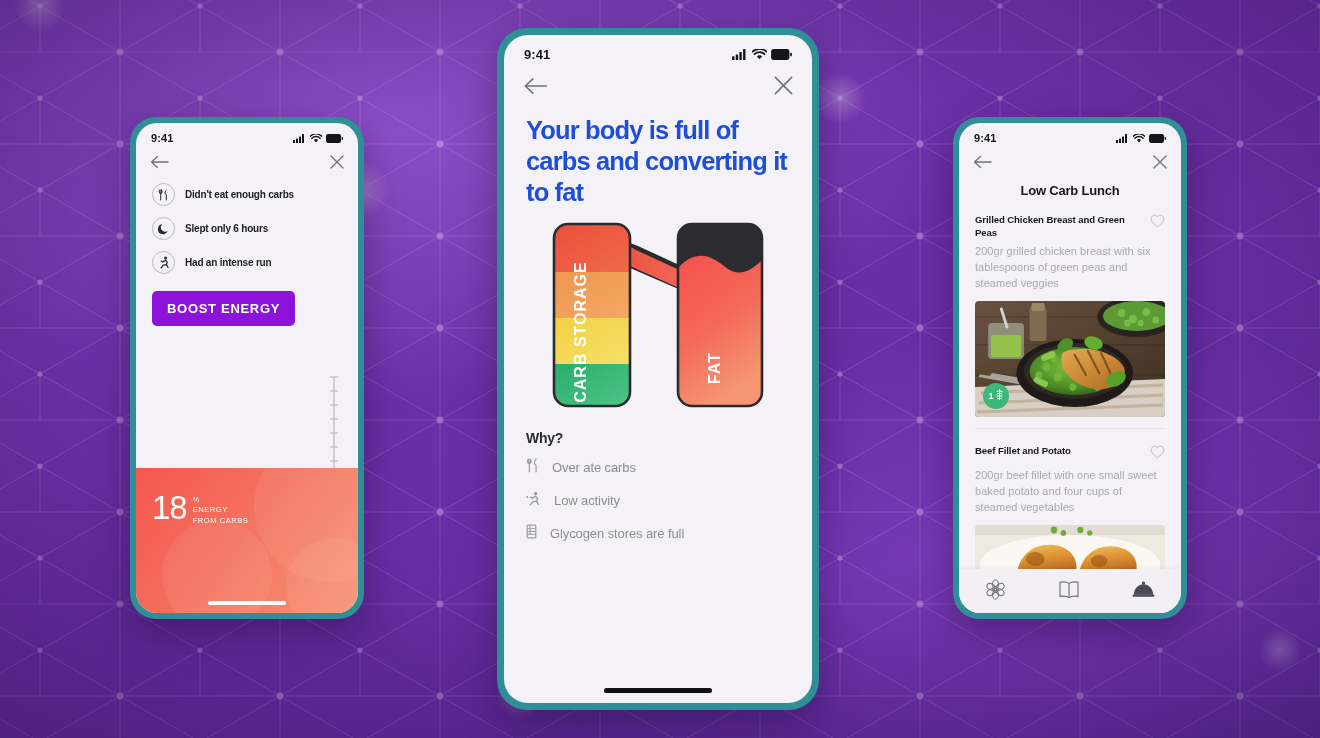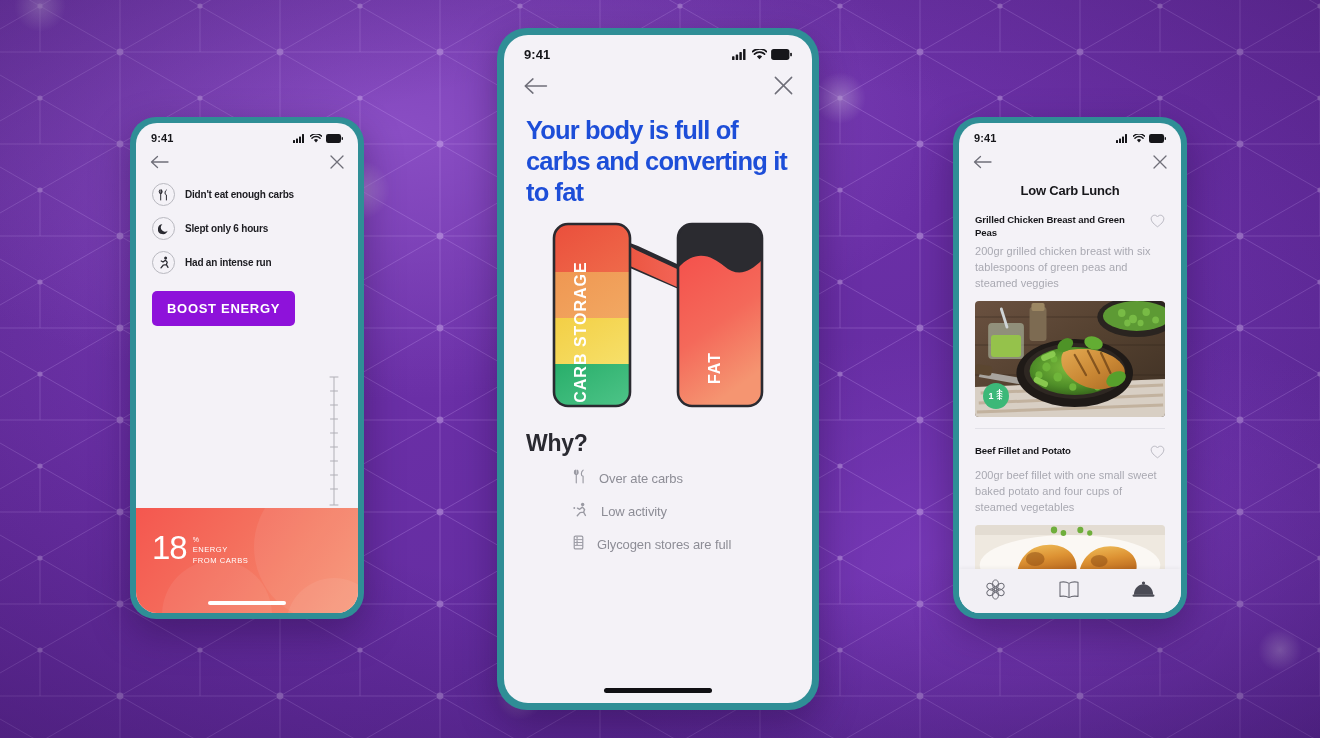--- a/index.html
+++ b/index.html
@@ -73,21 +73,21 @@
   }
   .l-item-label { font-size: 10px; font-weight: bold; color: #1c1c21; letter-spacing: -.2px; }
   .l-cta {
     margin: 6px 0 0 16px; display: inline-block;
     background: #8e12da; color: #fff;
     font-size: 13px; font-weight: bold; letter-spacing: .7px;
     padding: 10px 15px; border: none; border-radius: 5px;
   }
 
   .l-card {
-    position: absolute; left: 0; right: 0; bottom: 0; height: 105px;
+    position: absolute; left: 0; right: 0; bottom: 0; height: 145px;
     background: linear-gradient(125deg, #f4574f 0%, #f46f5d 42%, #f79474 100%);
     overflow: hidden;
   }
   .l-card .blob { position: absolute; border-radius: 50%; background: rgba(255,255,255,.07); }
   .l-stat { position: absolute; left: 16px; top: 26px; display: flex; align-items: flex-start; gap: 6px; }
   .l-num { font-size: 33px; font-weight: 300; color: #fff; line-height: .85; letter-spacing: -1px; }
   .l-unit { padding-top: 2px; }
   .l-pct { font-size: 7px; color: #fff; line-height: 1.1; letter-spacing: .3px; }
   .l-sub { font-size: 7.6px; color: #fff; line-height: 1.35; letter-spacing: .5px; margin-top: 1px; }
   .l-ruler { position: absolute; right: 18px; top: 252px; }
@@ -97,24 +97,24 @@
   }
   .p-center .home-bar { background: #101014; width: 108px; height: 5px; bottom: 10px; }
 
   
   .c-title {
     font-size: 25.5px; font-weight: bold; color: #1d4ed8;
     padding: 16px 22px 0 22px; line-height: 1.22; letter-spacing: -.85px;
   }
   .c-illus { display: flex; justify-content: center; padding: 14px 0 4px 0; }
   .c-why {
-    font-size: 23px; font-weight: bold; color: #2a2a31;
+    font-size: 14px; font-weight: bold; color: #2a2a31;
     padding: 18px 22px 0 22px; letter-spacing: -.3px;
   }
-  .c-list { padding: 12px 22px 0 22px; margin-left: 47px; }
+  .c-list { padding: 12px 22px 0 22px; }
   .c-item { display: flex; align-items: center; gap: 13px; margin-bottom: 14px; }
   .c-item-label { font-size: 13px; color: #8d8d96; letter-spacing: -.1px; }
   .c-cta-wrap { position: absolute; left: 22px; right: 22px; bottom: 40px; }
   .c-cta {
     display: block; width: 100%; background: #9613e0; color: #fff;
     font-size: 11.5px; font-weight: bold; letter-spacing: 1px;
     padding: 16px 0; border: none; border-radius: 8px; text-align: center;
   }
 
   

